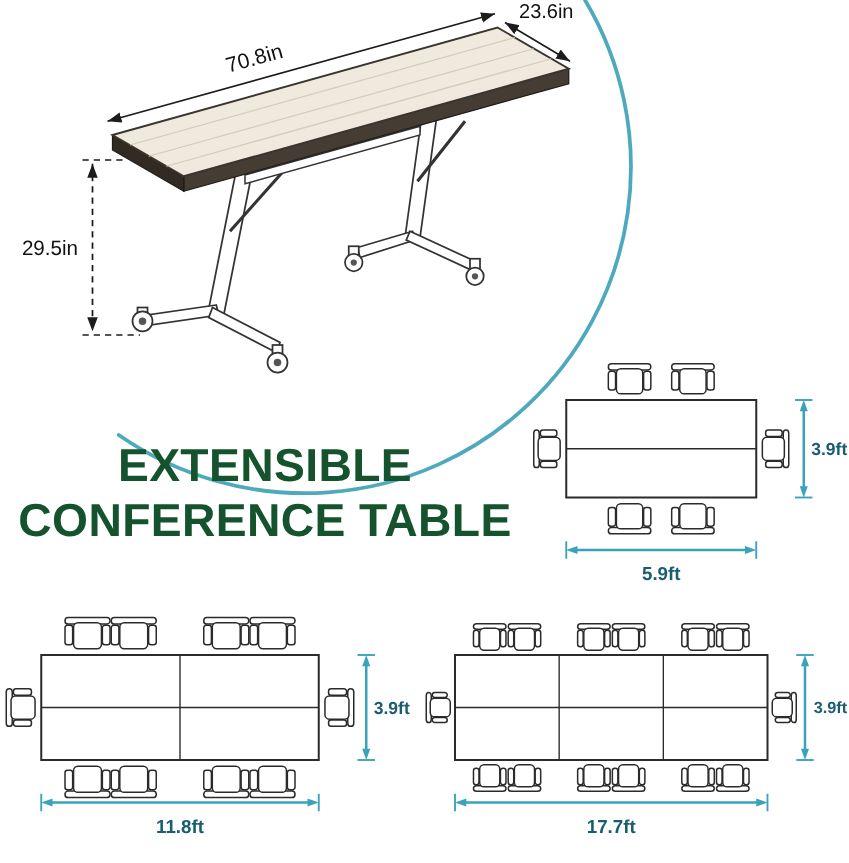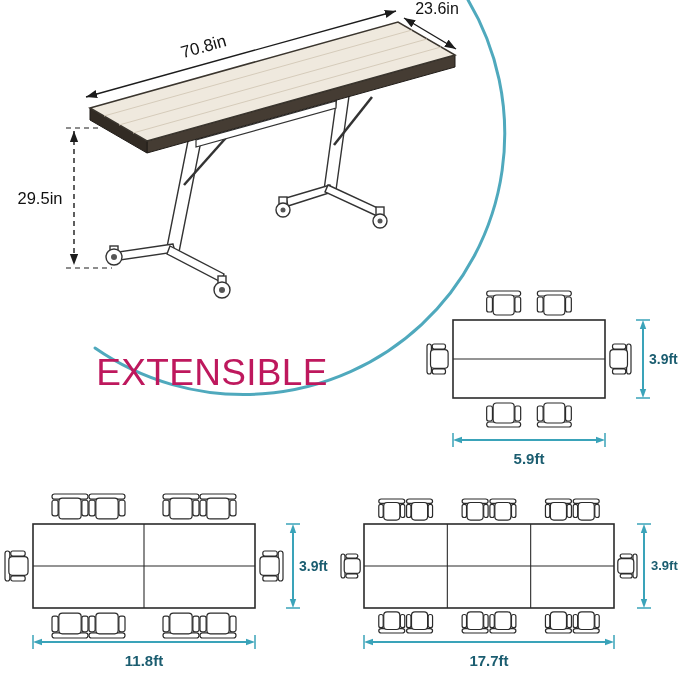--- a/index.html
+++ b/index.html
@@ -4,21 +4,21 @@
 <style>
   html,body{margin:0;padding:0}
   body{width:679px;height:690px;position:relative;background:#fff;overflow:hidden;
        font-family:"Liberation Sans",sans-serif;color:#191919}
   svg{position:absolute;overflow:visible}
   #illu{left:0;top:0}
   #layout-0{left:413px;top:282px}
   #layout-1{left:3px;top:478px}
   #layout-2{left:340px;top:478px}
   .title-block{position:absolute;left:0;top:351px;width:424px;text-align:center}
-  .title-line{font-size:37px;font-weight:400;line-height:1.18;letter-spacing:.3px;color:#be185d}
+  .title-line{font-size:37px;font-weight:700;line-height:1.18;letter-spacing:.3px;color:#14532d}
   .subtitle{font-size:21px;margin-top:9px;font-weight:400;color:#1c1c1c}
   svg text{font-family:"Liberation Sans",sans-serif}
 </style>
 </head>
 <body>
 
 <svg id="illu" width="565" height="360" viewBox="0 0 565 360">
   <defs>
     <marker id="arrB" markerWidth="9" markerHeight="7" refX="8" refY="3" orient="auto-start-reverse">
       <path d="M0,0 L8,3 L0,6 Z" fill="#1c1c1c"></path>
@@ -79,20 +79,21 @@
   <g>
     <line x1="66" y1="128" x2="100" y2="128" stroke="#1c1c1c" stroke-width="1.2" stroke-dasharray="5,4"></line>
     <line x1="66" y1="268" x2="112" y2="268" stroke="#1c1c1c" stroke-width="1.2" stroke-dasharray="5,4"></line>
     <line x1="74" y1="131" x2="74" y2="265" stroke="#1c1c1c" stroke-width="1.4" stroke-dasharray="5,4" marker-start="url(#arrB)" marker-end="url(#arrB)"></line>
     <text x="40" y="204" text-anchor="middle" font-size="16.5" fill="#111">29.5in</text>
   </g>
 </svg>
 
 <div class="title-block">
   <div class="title-line">EXTENSIBLE</div>
+  <div class="title-line">CONFERENCE TABLE</div>
 </div>
 
 <svg id="layout-0" width="266" height="200" viewBox="0 0 266 200">
     <rect x="40" y="38" width="152" height="78" fill="#fff" stroke="#2b2b2b" stroke-width="1.6"></rect>
     <line x1="40" y1="77" x2="192" y2="77" stroke="#2b2b2b" stroke-width="1.1"></line>
     <g transform="translate(90.66666666666666 21.5) rotate(0)" fill="#fff" stroke="#2b2b2b" stroke-width="1.2">
       <rect x="-17" y="-12.5" width="34" height="5" rx="2.5"></rect>
       <rect x="-17" y="-6.5" width="5.78" height="15" rx="2"></rect>
       <rect x="11.219999999999999" y="-6.5" width="5.78" height="15" rx="2"></rect>
       <rect x="-10.54" y="-8.5" width="21.08" height="20" rx="3.5"></rect>

